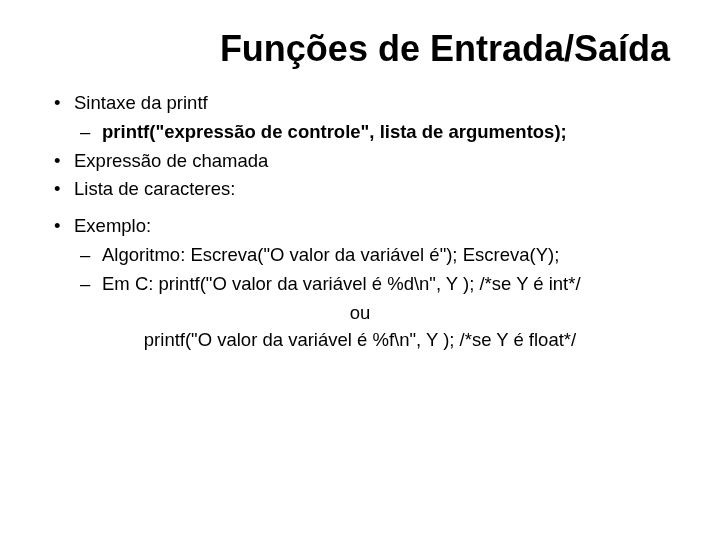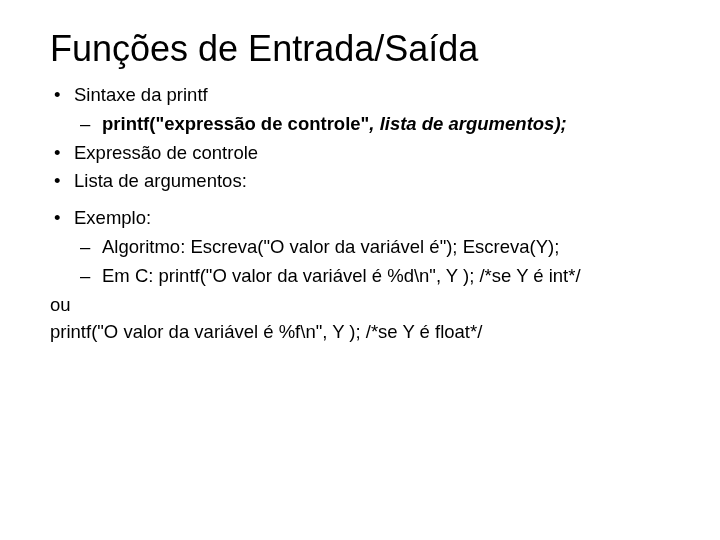--- a/index.html
+++ b/index.html
@@ -6,23 +6,23 @@
   body {
     width: 720px;
     height: 540px;
     background: #fff;
     font-family: Arial, Helvetica, sans-serif;
     color: #000;
     padding: 28px 50px 0 50px;
   }
   h1 {
     font-size: 36px;
-    font-weight: normal;
-    text-align: left;
-    margin-bottom: 12px;
+    font-weight: bold;
+    text-align: right;
+    margin-bottom: 20px;
   }
   ul.top {
     list-style: none;
     font-size: 18.5px;
     line-height: 1.45;
   }
   ul.top > li {
     position: relative;
     padding-left: 24px;
     margin-bottom: 2px;
@@ -42,23 +42,23 @@
     padding-left: 28px;
     margin-bottom: 2px;
   }
   ul.sub > li::before {
     content: "–";
     position: absolute;
     left: 6px;
     top: 0;
   }
   .bold { font-weight: bold; }
-  .italic { font-style: italic; }
+  .italic { }
   .center-line {
-    text-align: left;
+    text-align: center;
     font-size: 18.5px;
     line-height: 1.45;
   }
   .gap { height: 8px; }
 </style>
 </head>
 <body>
 
 <h1>Funções de Entrada/Saída</h1>
 
@@ -68,25 +68,25 @@
   <li>
     <span>Sintaxe da printf</span>
     <ul class="sub">
       <li>
         <span class="bold">printf("expressão de controle"</span><span class="bold italic">, lista de argumentos);</span>
       </li>
     </ul>
   </li>
 
   <li>
-    <span>Expressão de controle</span>
+    <span>Expressão de chamada</span>
   </li>
 
   <li>
-    <span>Lista de argumentos:</span>
+    <span>Lista de caracteres:</span>
   </li>
 
 </ul>
 
 <div class="gap"></div>
 
 <ul class="top">
   <li>
     <span>Exemplo:</span>
     <ul class="sub">

